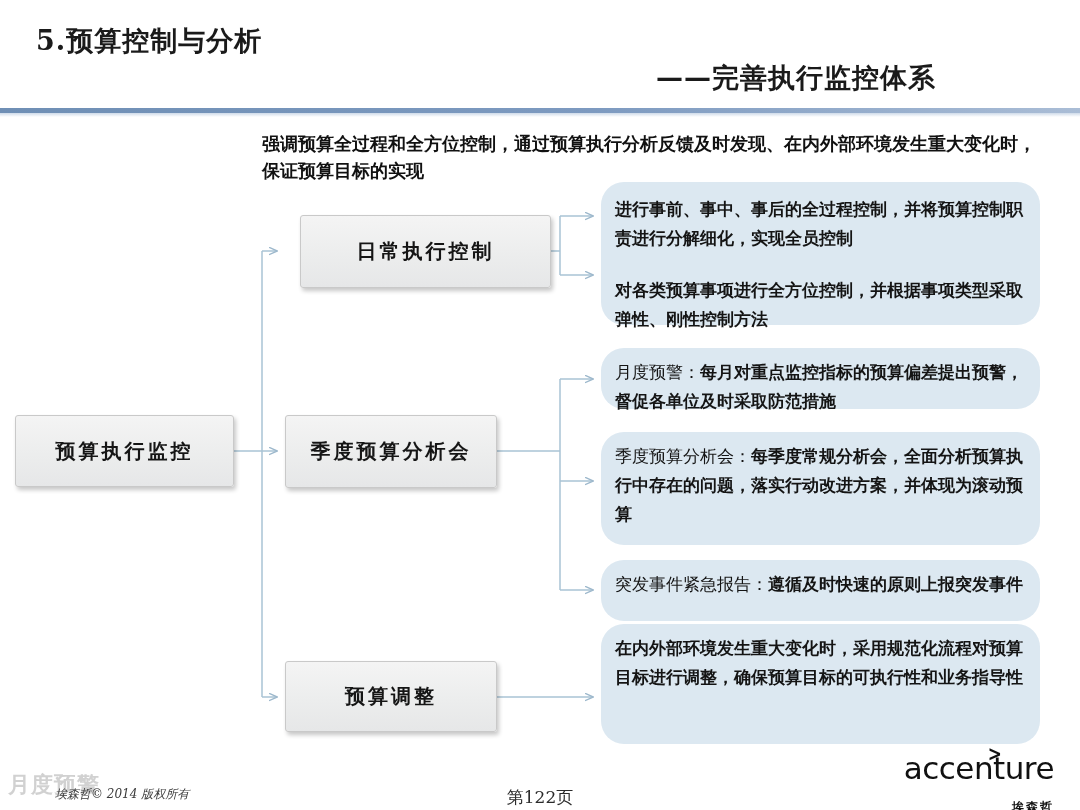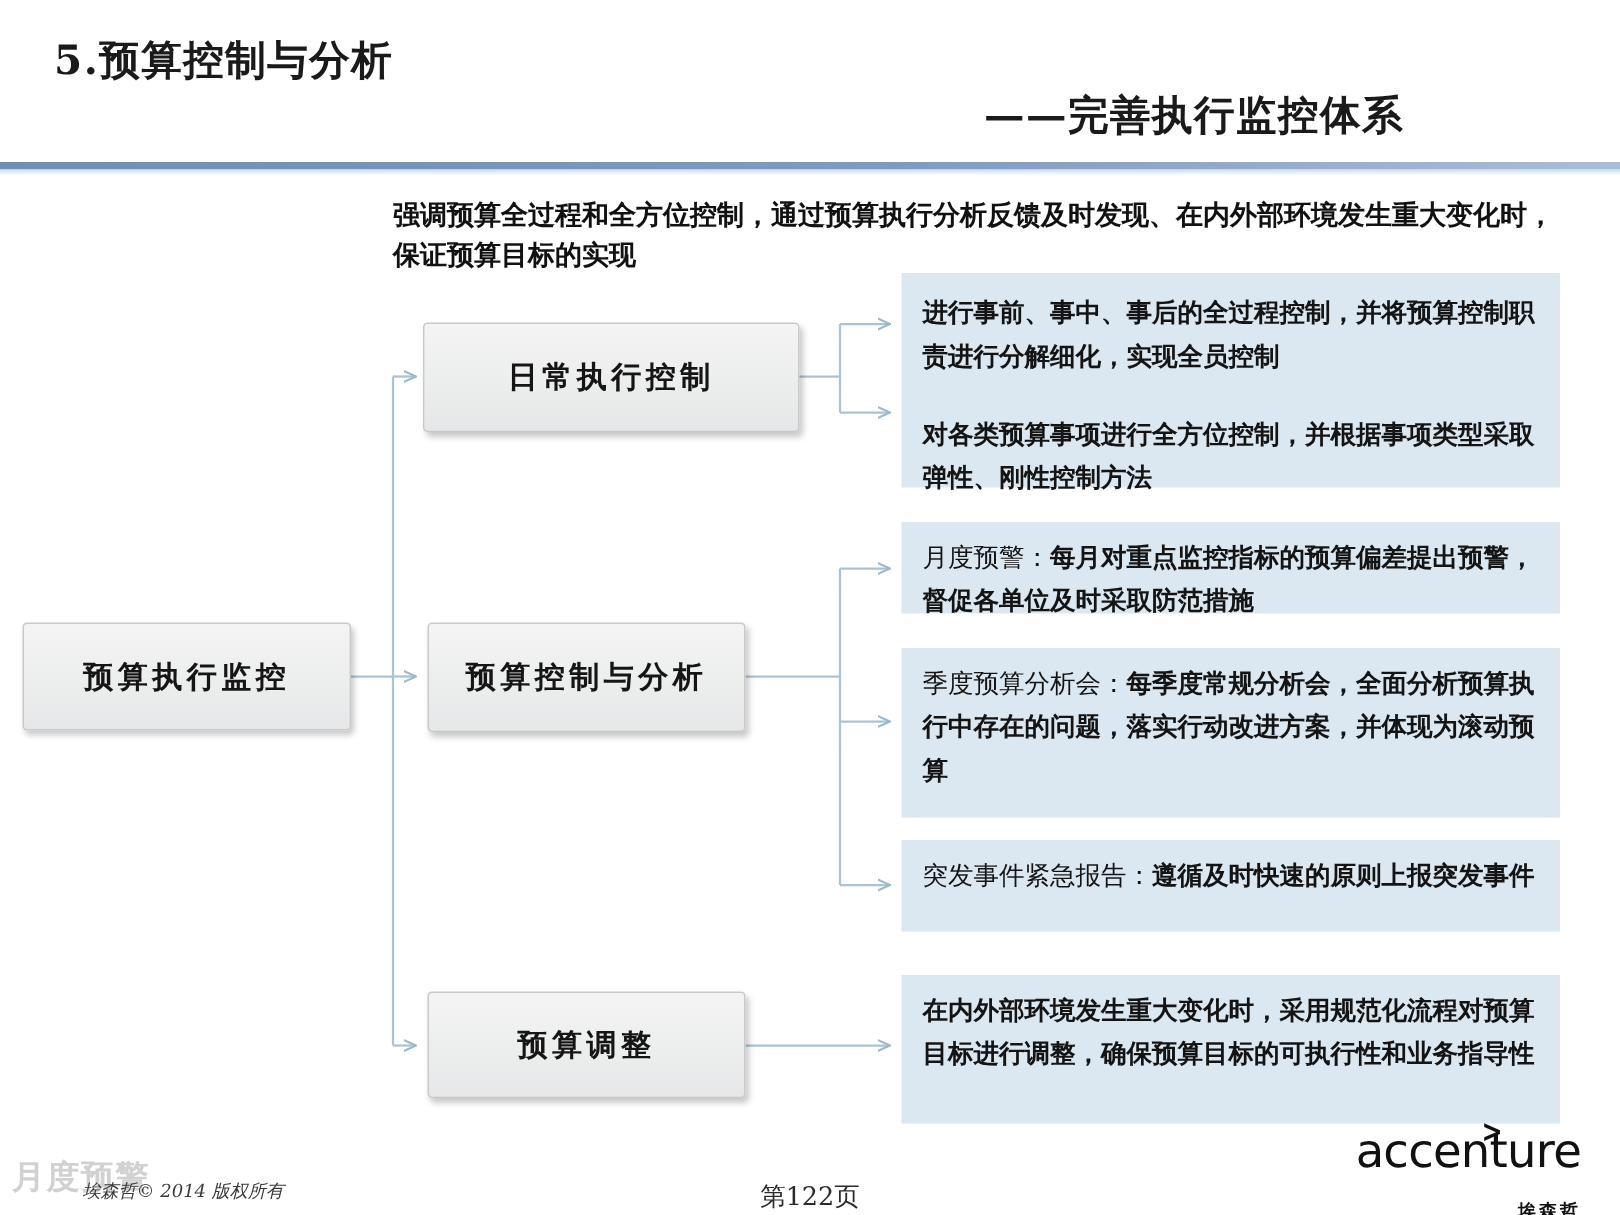--- a/index.html
+++ b/index.html
@@ -80,43 +80,44 @@
     align-items: center;
     justify-content: center;
     font-family: "DejaVu Serif", "Liberation Serif", serif;
     font-weight: bold;
     font-size: 20px;
     letter-spacing: 3px;
     color: #151515;
     box-sizing: border-box;
   }
   #node-root   { left: 15px;  top: 415px; width: 219px; height: 72px; }
-  #node-daily  { left: 282px; top: 215px; width: 251px; height: 73px; }
+  #node-daily  { left: 300px; top: 215px; width: 251px; height: 73px; }
   #node-analy  { left: 285px; top: 415px; width: 212px; height: 73px; }
   #node-adjust { left: 285px; top: 661px; width: 212px; height: 71px; }
 
   
   .panel {
     position: absolute;
     left: 601px;
     width: 439px;
     background: #dce8f1;
     box-sizing: border-box;
     padding: 10px 16px 10px 14px;
     font-family: "DejaVu Serif", "Liberation Serif", serif;
     font-size: 17px;
     line-height: 29px;
     color: #141414;
     font-weight: bold;
+    border-radius: 23px;
   }
   #panel-1 { top: 182px; height: 143px; padding-top: 13px; }
   #panel-2 { top: 348px; height: 61px; }
   #panel-3 { top: 432px; height: 113px; }
   #panel-4 { top: 560px; height: 61px; }
-  #panel-5 { top: 650px; height: 99px; }
+  #panel-5 { top: 624px; height: 120px; }
 
   .panel p { margin: 0; }
   .panel p + p { margin-top: 23px; }
   .panel .lead { font-weight: normal; margin-top: 16px; }
 
   
   #connectors {
     position: absolute;
     left: 0;
     top: 0;
@@ -237,21 +238,21 @@
       <path d="M560,379 L593,379" marker-end="url(#arw)"></path>
       <path d="M560,481 L593,481" marker-end="url(#arw)"></path>
       <path d="M560,590 L593,590" marker-end="url(#arw)"></path>
 
       <path d="M497,697 L593,697" marker-end="url(#arw)"></path>
     </g>
   </svg>
 
   <div class="node" id="node-root">预算执行监控</div>
   <div class="node" id="node-daily">日常执行控制</div>
-  <div class="node" id="node-analy">预算控制与分析</div>
+  <div class="node" id="node-analy">季度预算分析会</div>
   <div class="node" id="node-adjust">预算调整</div>
 
   <div class="panel" id="panel-1">
     <p><span class="lead"></span><span>进行事前、事中、事后的全过程控制，并将预算控制职责进行分解细化，实现全员控制</span></p>
     <p><span class="lead"></span><span>对各类预算事项进行全方位控制，并根据事项类型采取弹性、刚性控制方法</span></p>
   </div>
 
   <div class="panel" id="panel-2">
     <p><span class="lead">月度预警：</span><span>每月对重点监控指标的预算偏差提出预警，督促各单位及时采取防范措施</span></p>
   </div>

